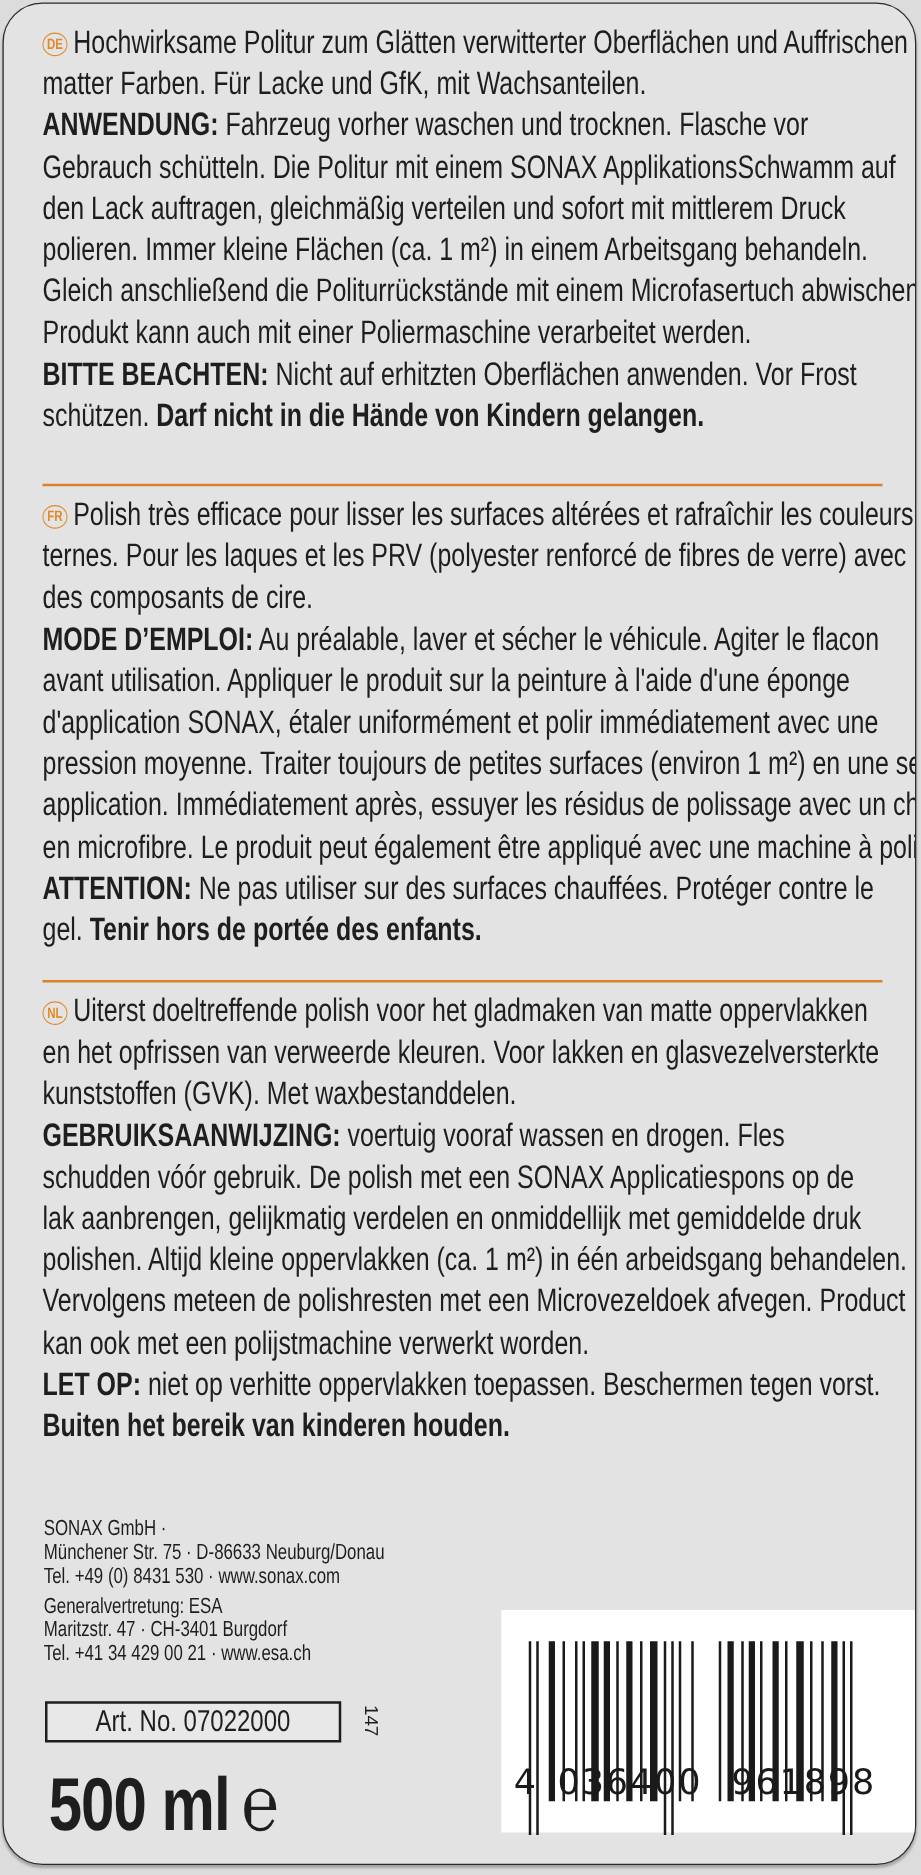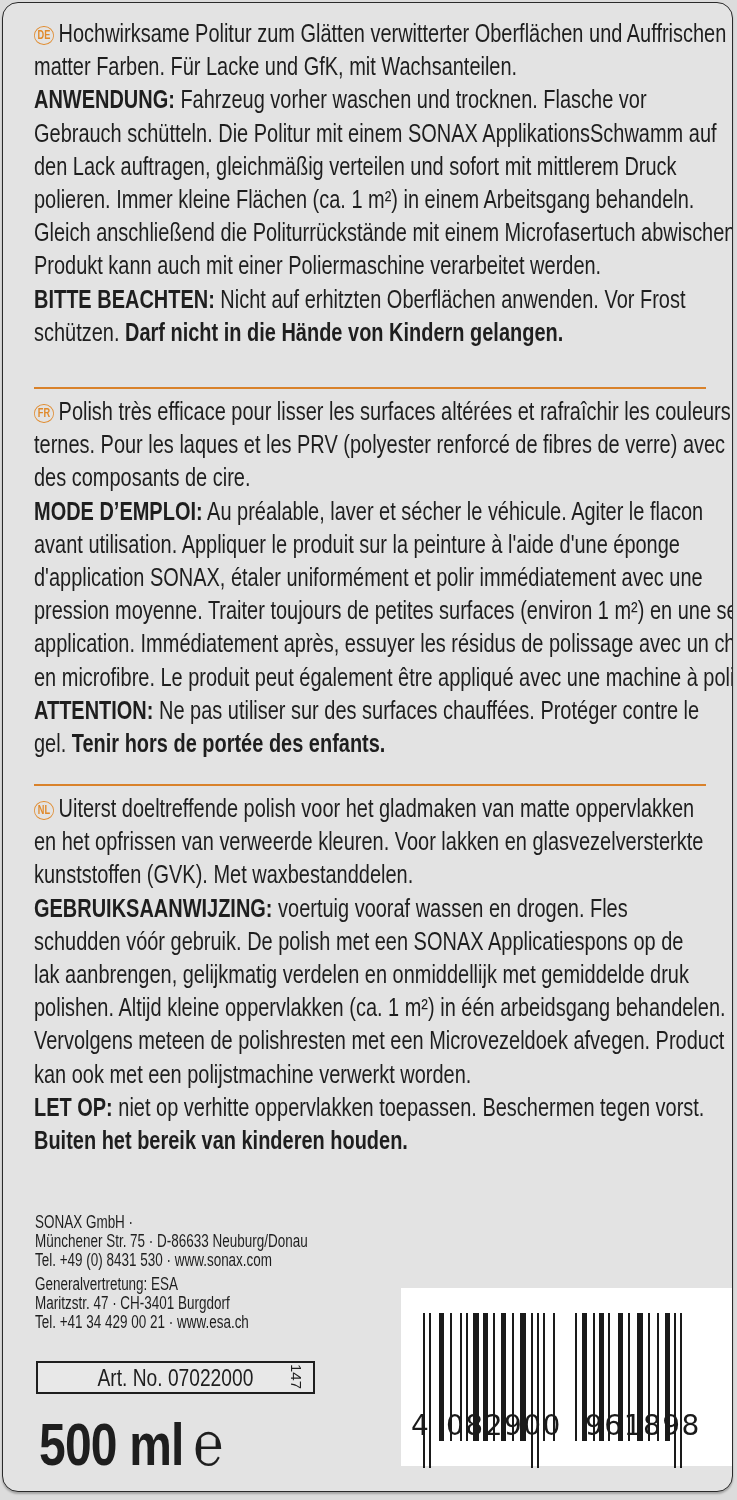--- a/index.html
+++ b/index.html
@@ -1,30 +1,30 @@
 <!DOCTYPE html>
 <html><head>
 <meta charset="utf-8">
 <style>
   html, body { margin:0; padding:0; }
   body { width:737px; height:1500px; background:#dcdcdc; position:relative; overflow:hidden;
          font-family:"Liberation Sans", sans-serif; color:#1e1e1e; }
   .label { position:absolute; left:2px; top:2px; width:731px; height:1490px; background:#e3e3e3;
-           border:1.5px solid #2a2a2a; border-radius:16px; box-sizing:border-box; overflow:hidden;
+           border:1.5px solid #2a2a2a; border-radius:32px; box-sizing:border-box; overflow:hidden;
            box-shadow: 0 2px 2px rgba(0,0,0,0.25); }
   .section { position:absolute; left:31px; width:900px; transform-origin:0 0; transform:scaleX(0.768); }
   .line { font-size:26px; line-height:33.2px; white-space:nowrap; letter-spacing:0px; }
   .b { font-weight:bold; }
   .badge { display:inline-block; width:24px; height:17px; border:1.6px solid #e08a2c; border-radius:50%;
            color:#e08a2c; font-size:12px; font-weight:bold; line-height:17px; text-align:center;
            vertical-align:3px; margin-right:6px; box-sizing:content-box; }
   .divider { position:absolute; left:31px; width:672px; height:2px; background:#d9822b; }
   .addr { position:absolute; left:32px; transform-origin:0 0; transform:scaleX(0.77); width:500px; }
   .addr .l { font-size:17.5px; line-height:19px; white-space:nowrap; }
-  .artbox { position:absolute; left:33px; top:1358px; width:279px; height:33px; border:2px solid #1e1e1e;
+  .artbox { position:absolute; left:33px; top:1358px; width:237px; height:33px; border:2px solid #1e1e1e;
             box-sizing:border-box; background:#e8e8e8; text-align:center; overflow:hidden; }
   .artbox span { display:inline-block; font-size:24px; line-height:30px; transform:scaleX(0.8); white-space:nowrap; }
   .batch { position:absolute; left:281px; top:1365px; font-size:15px; transform:rotate(90deg); transform-origin:center; }
   .volume { position:absolute; left:36px; top:1406px; transform-origin:0 0; transform:scaleX(0.8); white-space:nowrap; }
   .volume .v { font-size:60px; font-weight:bold; letter-spacing:-1px; }
   .volume .e { font-family:"Liberation Serif", serif; font-size:62px; margin-left:12px; font-weight:normal; }
   .barcode-area { position:absolute; left:398px; top:1285px; width:337px; height:178px; background:#ffffff; }
   .bars { position:absolute; left:22px; top:25px; height:130px; }
   .bar { position:absolute; top:0; background:#1a1a1a; }
   .bar.long { height:155px; }
@@ -126,16 +126,16 @@
         <div class="bar short" style="left: 195px; width: 5px;"></div>
         <div class="bar short" style="left: 205px; width: 2px;"></div>
         <div class="bar short" style="left: 214px; width: 6px;"></div>
         <div class="bar short" style="left: 225px; width: 2px;"></div>
         <div class="bar short" style="left: 234px; width: 2px;"></div>
         <div class="bar short" style="left: 242px; width: 5px;"></div>
         <div class="bar long" style="left: 251px; width: 2px;"></div>
         <div class="bar long" style="left: 257px; width: 2px;"></div>
       </div>
     <div class="digits" style="left:10px;">4</div>
-    <div class="digits" style="left:45px;">082900</div>
+    <div class="digits" style="left:45px;">036400</div>
     <div class="digits" style="left:184px;">961898</div>
   </div>
 </div>
 
 </body></html>

